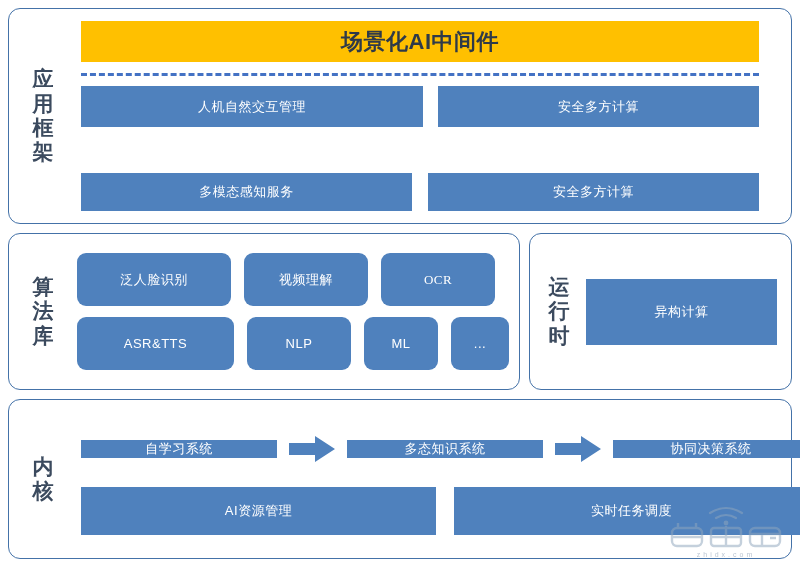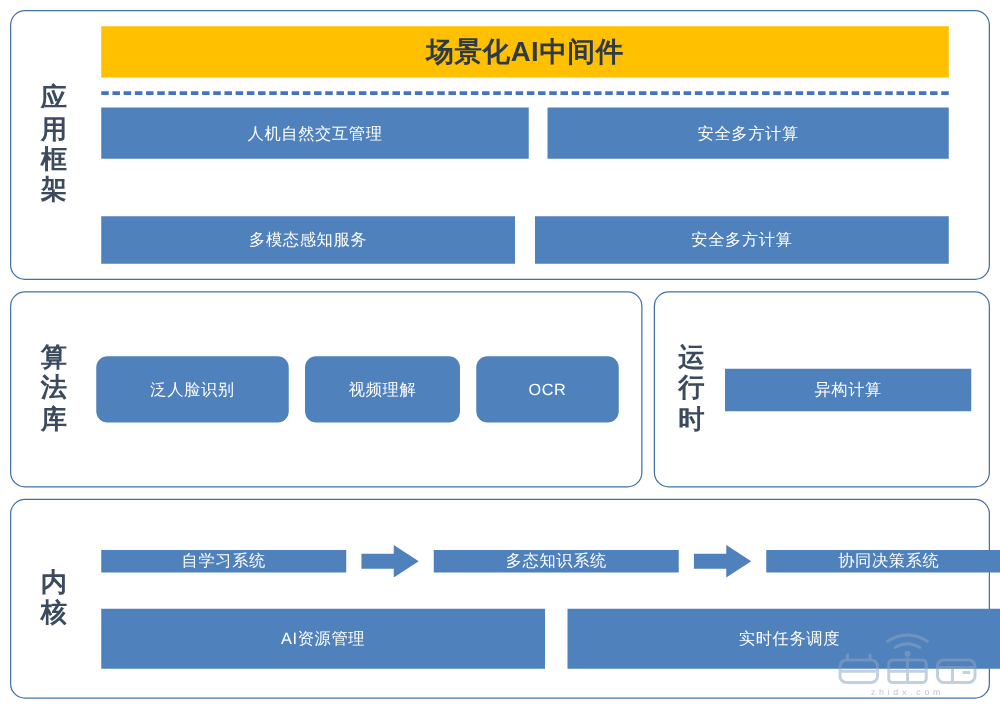--- a/index.html
+++ b/index.html
@@ -130,32 +130,32 @@
     padding: 12px 10px 12px 4px;
     gap: 11px;
   }
   .algo-row {
     display: flex;
     gap: 13px;
     height: 53px;
   }
   #algo-row-a .box:nth-child(1) { flex: 0 0 154px; }
   #algo-row-a .box:nth-child(2) { flex: 0 0 124px; }
-  #algo-row-a .box:nth-child(3) { flex: 0 0 114px; }
+  #algo-row-a .box:nth-child(3) { flex: 0 0 114px; font-family: Liberation Serif, serif; }
   #algo-row-b .box:nth-child(1) { flex: 0 0 157px; }
   #algo-row-b .box:nth-child(2) { flex: 0 0 104px; }
   #algo-row-b .box:nth-child(3) { flex: 0 0 74px; }
   #algo-row-b .box:nth-child(4) { flex: 0 0 58px; }
 
   #runtime-label { width: 46px; }
   #runtime-body {
     padding: 12px 14px 12px 2px;
     gap: 13px;
   }
-  #runtime-body .box { height: 34px; }
+  #runtime-body .box { height: 66px; }
 
   
   #row-core {
     height: 160px;
   }
   #core-body {
     padding: 14px 28px 14px 8px;
     gap: 12px;
   }
   #core-row-a {
@@ -241,20 +241,26 @@
       <div class="panel-label">
         <span>算</span>
         <span>法</span>
         <span>库</span>
       </div>
       <div class="panel-body" id="algo-body">
         <div class="algo-row" id="algo-row-a">
           <div class="box rounded">泛人脸识别</div>
           <div class="box rounded">视频理解</div>
           <div class="box rounded">OCR</div>
+        </div>
+        <div class="algo-row" id="algo-row-b">
+          <div class="box rounded">ASR&amp;TTS</div>
+          <div class="box rounded">NLP</div>
+          <div class="box rounded">ML</div>
+          <div class="box rounded">...</div>
         </div>
       </div>
     </div>
 
     <div class="panel" id="panel-runtime">
       <div class="panel-label" id="runtime-label">
         <span>运</span>
         <span>行</span>
         <span>时</span>
       </div>

